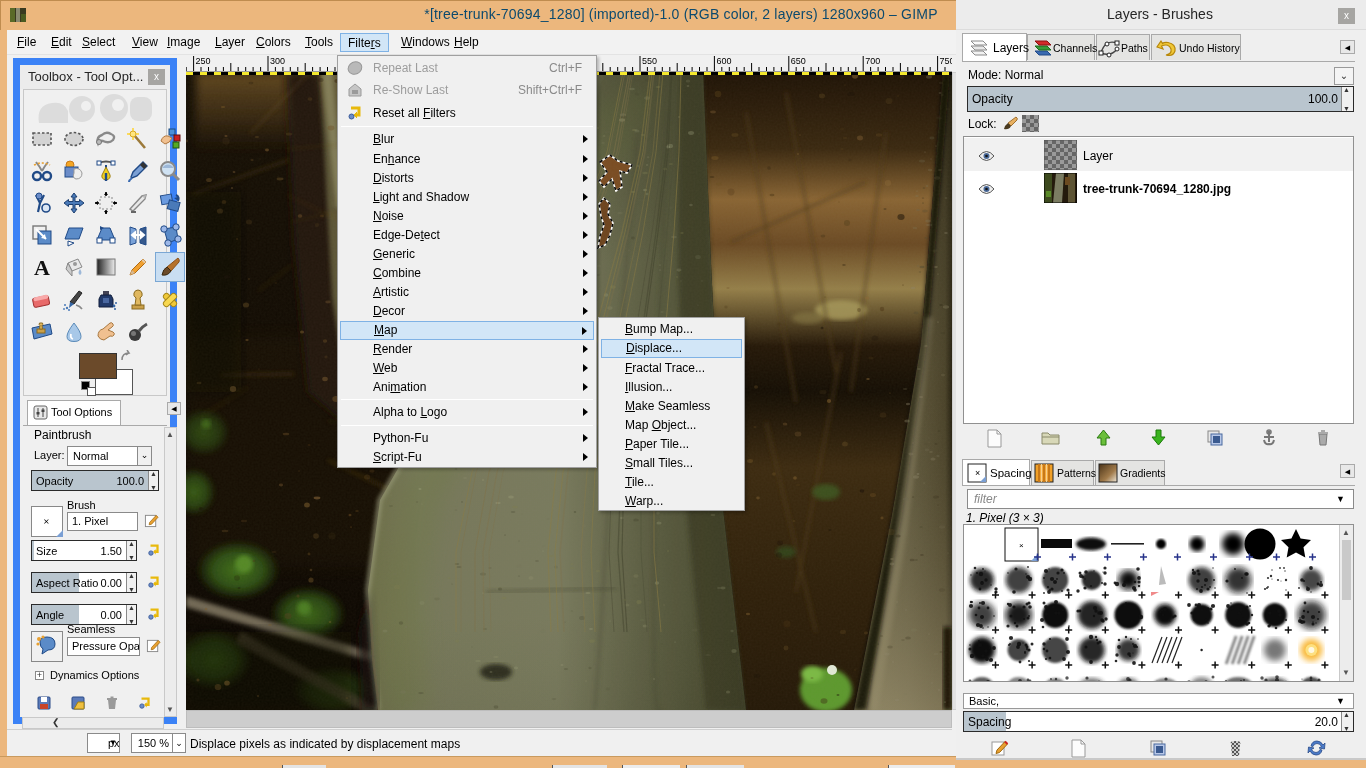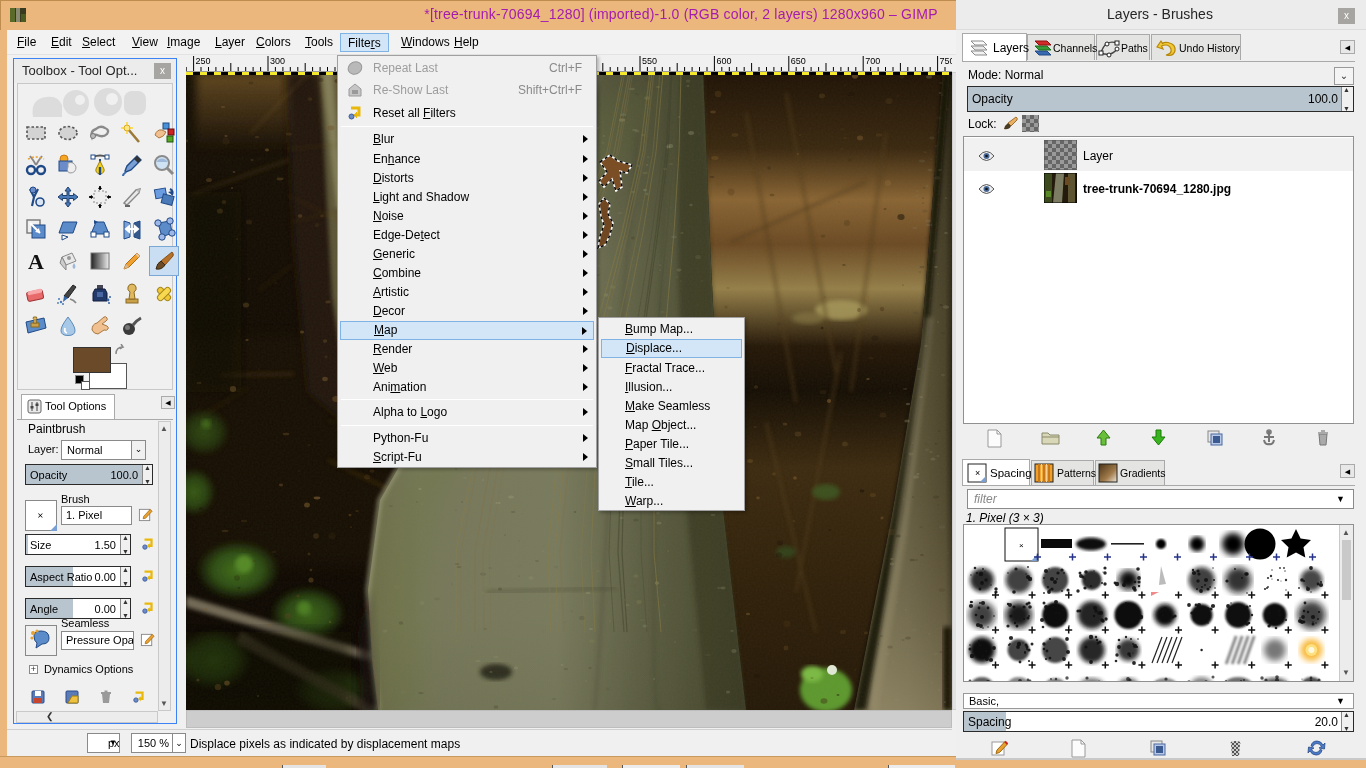--- a/index.html
+++ b/index.html
@@ -2,42 +2,42 @@
 <html><head>
 <meta charset="utf-8">
 <style>
 * { margin:0; padding:0; box-sizing:border-box; }
 html,body { width:1366px; height:768px; overflow:hidden; background:#f0f0f0;
   font-family:"Liberation Sans", sans-serif; }
 .abs { position:absolute; }
 #stage { position:relative; width:1366px; height:768px; background:#f0f0f0; }
 
 #titlebar { left:0; top:0; width:956px; height:30px; background:#ecb77d; border-top:1px solid #bf8c4f; border-left:1px solid #bf8c4f; }
-#titletext { left:416px; top:6px; width:530px; font-size:14px; letter-spacing:0.2px; color:#a21caf; text-align:center; white-space:nowrap; }
+#titletext { left:416px; top:6px; width:530px; font-size:14px; letter-spacing:0.2px; color:#0c4a6e; text-align:center; white-space:nowrap; }
 #menubar { left:1px; top:30px; width:955px; height:25px; background:#f2f2f2; border-bottom:1px solid #e3e3e3; }
 .mi { position:absolute; top:33px; height:19px; line-height:19px; font-size:12px; color:#000; padding:0 7px; }
 .mi u { text-decoration:underline; }
 #mi-filters { background:#d2e6f7; border:1px solid #7fb2e5; }
 #statusbar { left:1px; top:729px; width:951px; height:27px; background:#f0f0f0; border-top:1px solid #d0d0d0; }
 #bottomborder { left:0; top:756px; width:956px; height:12px; background:#ecb77d; }
 #leftborder { left:0; top:30px; width:7px; height:726px; background:#ecb77d; }
 .combo { position:absolute; background:#fff; border:1px solid #8a8a8a; font-size:11px; color:#000; }
 
 .menupanel { position:absolute; background:#f0f0f0; border:1px solid #a0a0a0; box-shadow:2px 2px 3px rgba(0,0,0,0.25); z-index:50; }
 .menuitem { position:absolute; left:2px; right:2px; height:19px; font-size:12px; color:#000; line-height:19px; }
 .menuitem .lbl { position:absolute; left:33px; }
 .sub2 .lbl { left:24px; }
 .menuitem .arr { position:absolute; right:6px; top:5px; width:0; height:0; border-left:5px solid #000; border-top:4px solid transparent; border-bottom:4px solid transparent; }
 .menuitem .sc { position:absolute; right:12px; color:#8a8a8a; }
 .menuitem.gray { color:#9d9d9d; }
 .menuitem.hl { background:#d2e6f7; border:1px solid #7fb2e5; height:19px; line-height:17px; }
 .msep { position:absolute; left:3px; right:3px; height:1px; background:#d7d7d7; border-bottom:1px solid #fff; }
 u { text-decoration:underline; }
 
-.dockwin { position:absolute; background:#ececec; border:1px solid #3b82f6; }
+.dockwin { position:absolute; background:#ececec; border:7px solid #3b82f6; }
 .docktitle { position:absolute; left:0; right:0; top:0; height:24px; background:#ececec; font-size:13px; color:#262626; text-align:center; line-height:24px; }
 .closebtn { position:absolute; width:17px; height:16px; background:#a6a5a2; color:#fff; font-size:10px; text-align:center; line-height:16px; }
 .spinscale { position:absolute; border:1px solid #2a2a2a; background:#fff; font-size:12px; color:#000; }
 .spinscale .fill { position:absolute; left:0; top:0; bottom:0; background:#b9c5ce; }
 .spinscale .slbl { position:absolute; left:4px; top:50%; transform:translateY(-50%); }
 .spinscale .sval { position:absolute; right:12px; top:50%; transform:translateY(-50%); }
 .spinner { position:absolute; right:0; top:0; bottom:0; width:10px; border-left:1px solid #8a8a8a; background:#f0f0f0; }
 .tab { position:absolute; background:#e4e4e2; border:1px solid #a9a9a9; border-bottom:none; }
 .tab.active { background:#fff; }
 </style>

